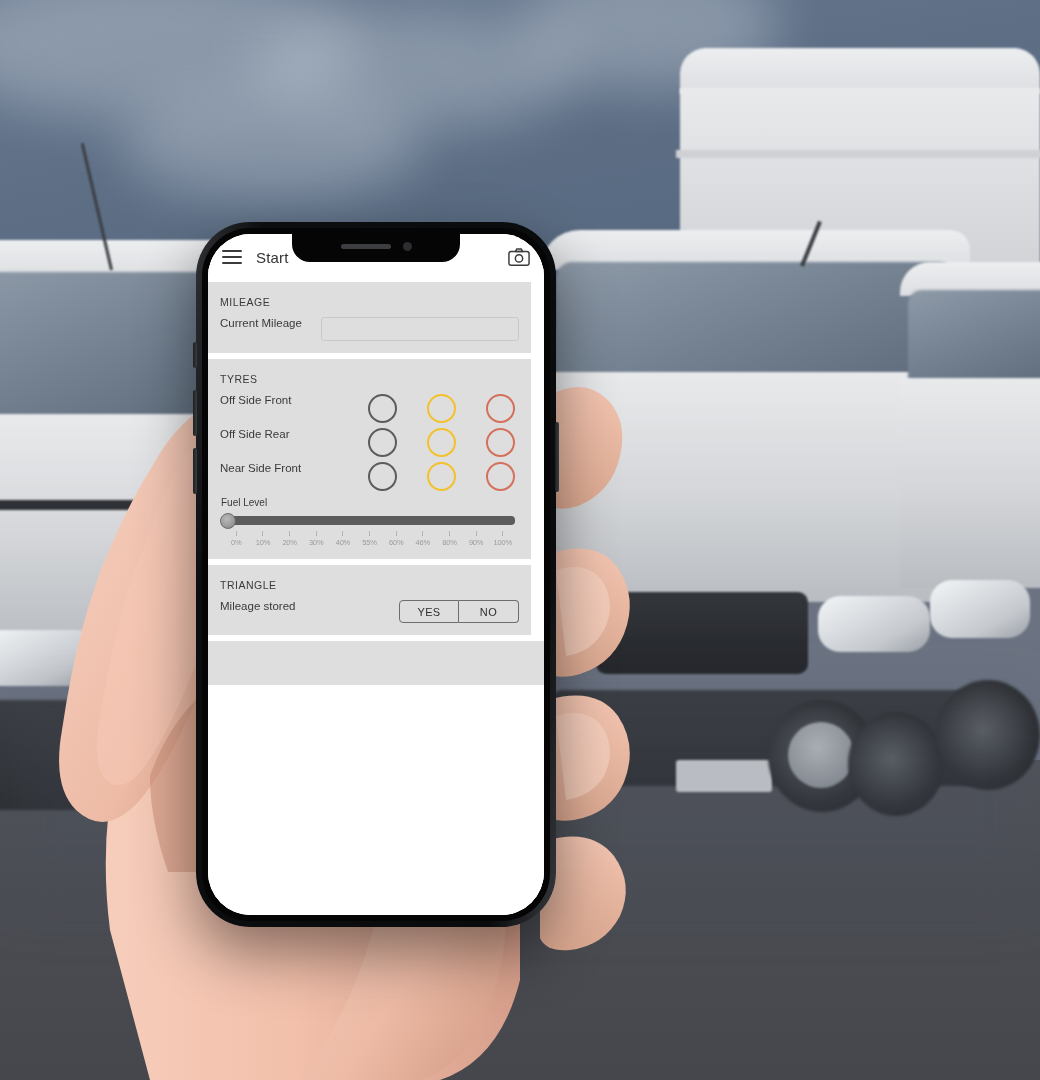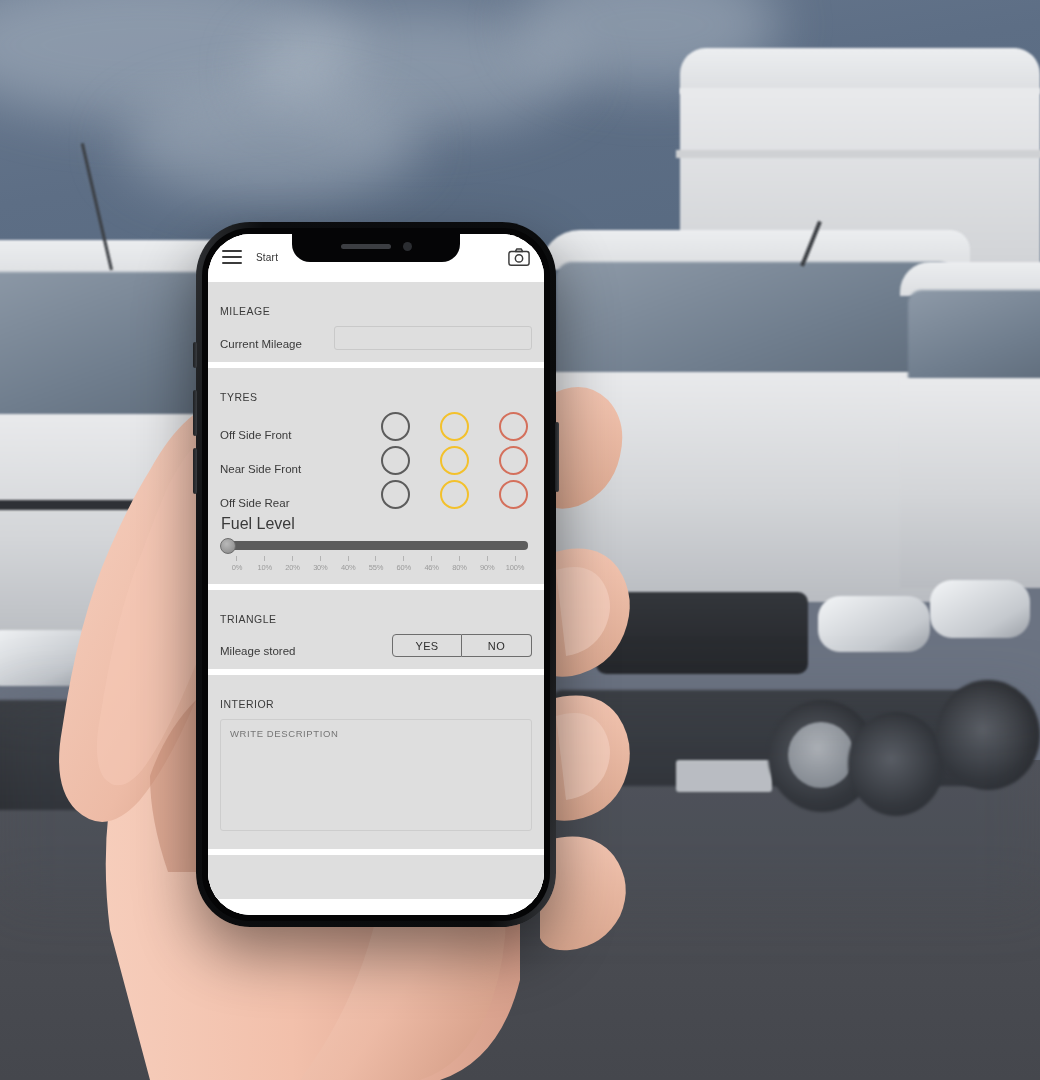--- a/index.html
+++ b/index.html
@@ -137,44 +137,44 @@
     height: 46px; flex: 0 0 46px;
     background:#ffffff;
     display:flex; align-items:center;
     padding: 0 14px;
     position:relative;
   }
   .hamburger { width:20px; height:14px; display:flex; flex-direction:column; justify-content:space-between; cursor:pointer; }
   .hamburger span { display:block; height:2px; background:#3b3b3b; border-radius:1px; }
   #apptitle {
     margin-left: 14px;
-    font-size: 10px; color:#333; letter-spacing:.2px;
+    font-size: 15px; color:#333; letter-spacing:.2px;
     white-space: nowrap;
   }
   #camera-btn {
     position:absolute; right: 14px; top: 50%; transform: translateY(-50%);
     width: 22px; height: 19px; cursor:pointer;
   }
 
   #content {
     flex: 1 1 auto;
     overflow: hidden;
     background:#ffffff;
     padding-top: 2px;
   }
   .card {
     background:#dedede;
-    margin: 0 0 6px 0;
-    padding: 23px 12px 12px 12px;
+    margin: 0 13px 6px 0;
+    padding: 14px 12px 12px 12px;
   }
   .card-title {
     font-size: 10.5px; color:#3a3a3a; letter-spacing:.5px;
     margin-bottom: 9px;
   }
-  .row { display:flex; align-items:flex-end; }
+  .row { display:flex; align-items:flex-start; }
   .row-label { font-size: 11.5px; color:#3a3a3a; }
 
   
   .mileage-row { justify-content: space-between; }
   .mileage-input {
     width: 198px; height: 24px;
     background: #dedede;
     border: 1px solid #c9c9c9;
     border-radius: 3px;
     font-size: 11px; color:#444;
@@ -188,21 +188,21 @@
   .tyre-row .row-label { width: 108px; }
   .tyre-opts { display:flex; gap: 30px; margin-right: 4px; }
   .tyre-circle {
     width: 29px; height: 29px; border-radius:50%;
     border: 2px solid #5c5c5c; background: transparent; cursor:pointer;
   }
   .tyre-circle.amber { border-color:#f3c12c; }
   .tyre-circle.red   { border-color:#d4705c; }
 
   
-  .fuel-label { font-size: 16px; color:#3a3a3a; margin: 6px 0 8px 1px; }
+  .fuel-label { font-size: 10px; color:#3a3a3a; margin: 6px 0 8px 1px; }
   .slider-wrap { position:relative; padding: 0 2px; }
   .slider-track {
     position:relative;
     height: 9px; border-radius: 4px;
     background:#5c5c5c;
     margin: 0 2px 0 6px;
   }
   .slider-thumb {
     position:absolute; top: 50%; left: 0;
     transform: translate(-50%,-50%);
@@ -213,21 +213,21 @@
   }
   .ticks { display:flex; justify-content:space-between; margin: 6px 0 0 0; padding: 0 1px; }
   .tick { display:flex; flex-direction:column; align-items:center; width: 28px; }
   .tick i { display:block; width:1px; height:5px; background:#b3b3b3; }
   .tick span { font-size: 7.5px; color:#9b9b9b; margin-top: 2px; letter-spacing:-.2px; }
 
   
   .triangle-row { justify-content: space-between; }
   .yn-group { display:flex; }
   .yn-btn {
-    width: 70px; height: 23px;
+    width: 60px; height: 23px;
     background:#dedede;
     border: 1px solid #6d6d6d;
     font-size: 11px; color:#2f2f2f;
     display:flex; align-items:center; justify-content:center;
     cursor:pointer;
     letter-spacing:.4px;
   }
   .yn-btn.left { border-radius: 4px 0 0 4px; }
   .yn-btn.right { border-radius: 0 4px 4px 0; border-left:none; }
 
@@ -412,30 +412,30 @@
           <div class="row tyre-row">
             <div class="row-label">Off Side Front</div>
             <div class="tyre-opts">
               <div class="tyre-circle"></div>
               <div class="tyre-circle amber"></div>
               <div class="tyre-circle red"></div>
             </div>
           </div>
 
           <div class="row tyre-row">
-            <div class="row-label">Near Side Front</div>
+            <div class="row-label">Off Side Rear</div>
             <div class="tyre-opts">
               <div class="tyre-circle"></div>
               <div class="tyre-circle amber"></div>
               <div class="tyre-circle red"></div>
             </div>
           </div>
 
           <div class="row tyre-row">
-            <div class="row-label">Off Side Rear</div>
+            <div class="row-label">Near Side Front</div>
             <div class="tyre-opts">
               <div class="tyre-circle"></div>
               <div class="tyre-circle amber"></div>
               <div class="tyre-circle red"></div>
             </div>
           </div>
 
 
           <div class="fuel-label">Fuel Level</div>
           <div class="slider-wrap">
@@ -495,24 +495,20 @@
           <div class="card-title">TRIANGLE</div>
           <div class="row triangle-row">
             <div class="row-label">Mileage stored</div>
             <div class="yn-group">
               <div class="yn-btn left">YES</div>
               <div class="yn-btn right">NO</div>
             </div>
           </div>
         </div>
 
-        <div class="card interior-card">
-          <div class="card-title">INTERIOR</div>
-          <textarea class="desc-box" placeholder="WRITE DESCRIPTION" style=""></textarea>
-        </div>
 
         <div class="filler"></div>
       </div>
 
       <div id="footer">
       </div>
 
     </div>
   </div>
 </div>

